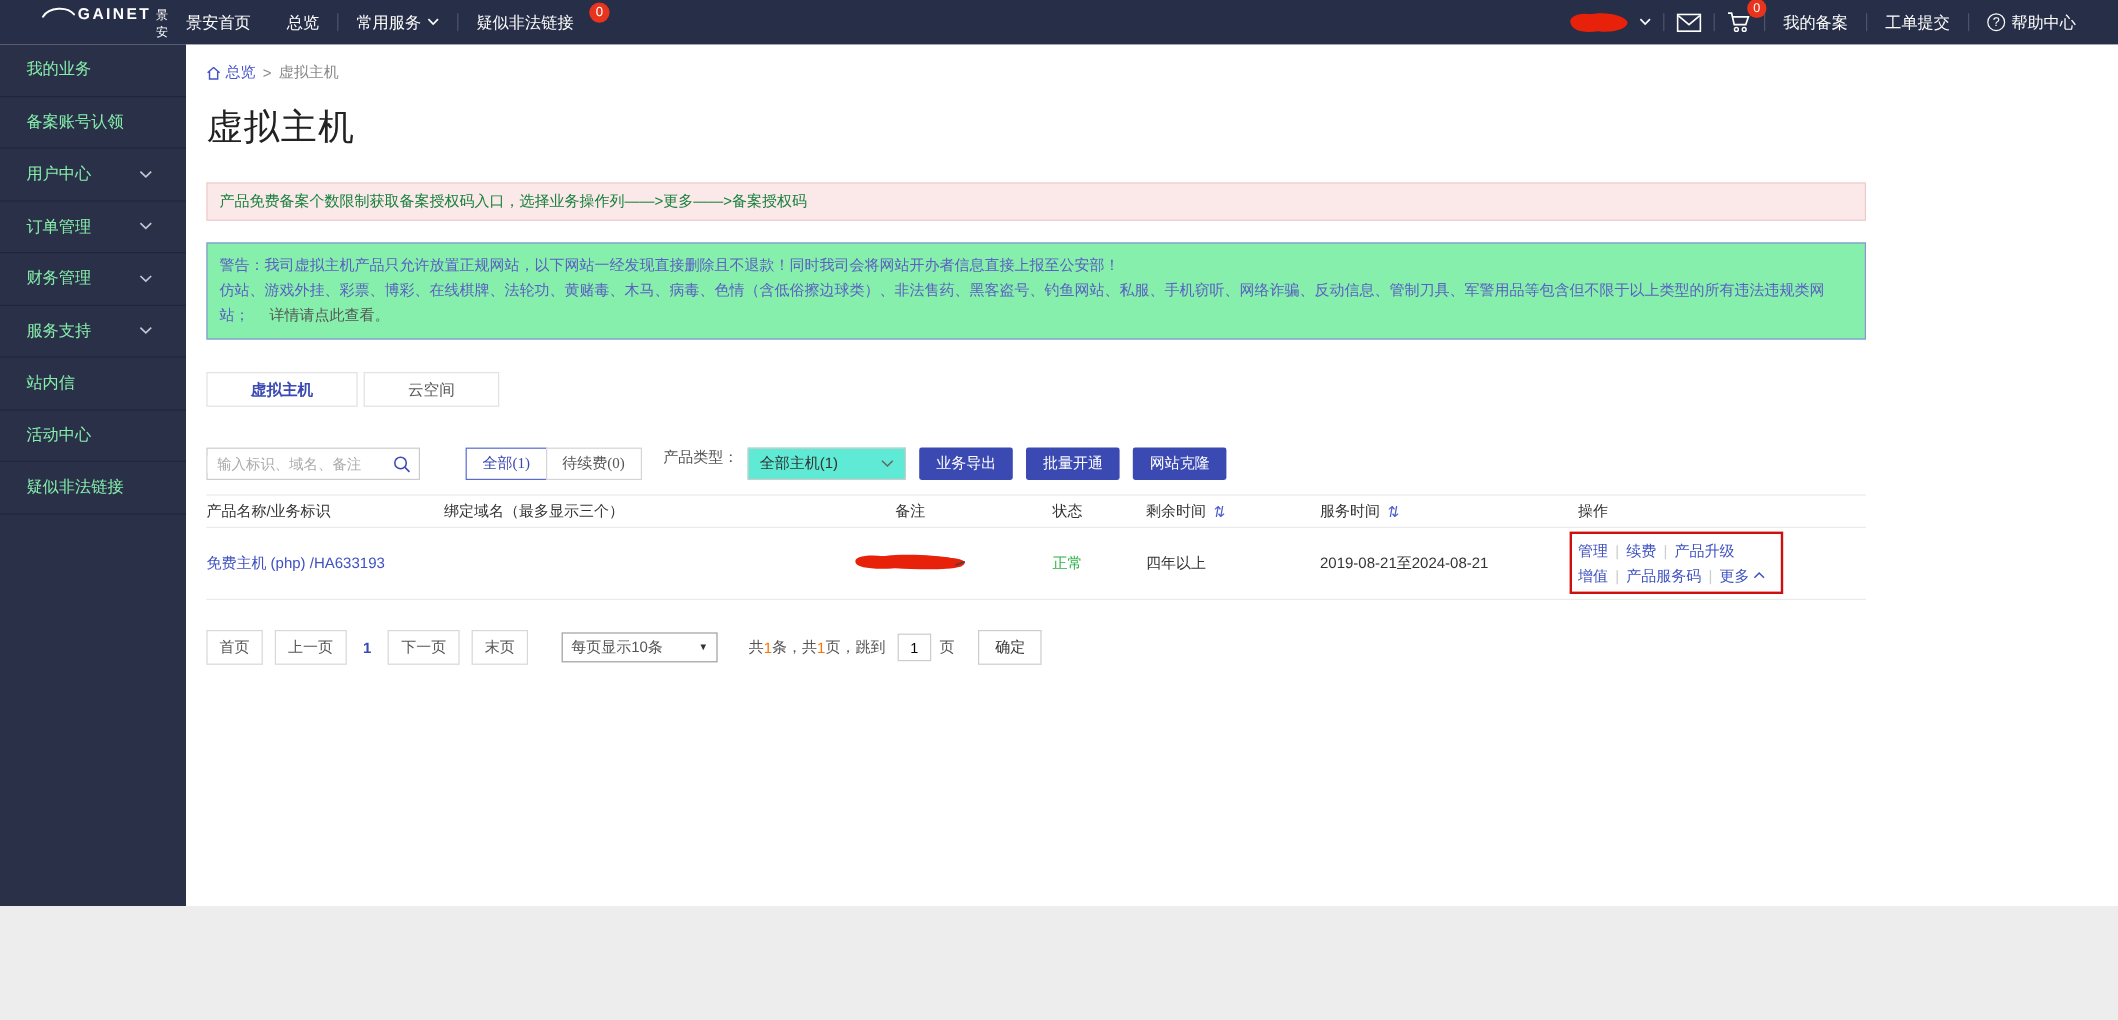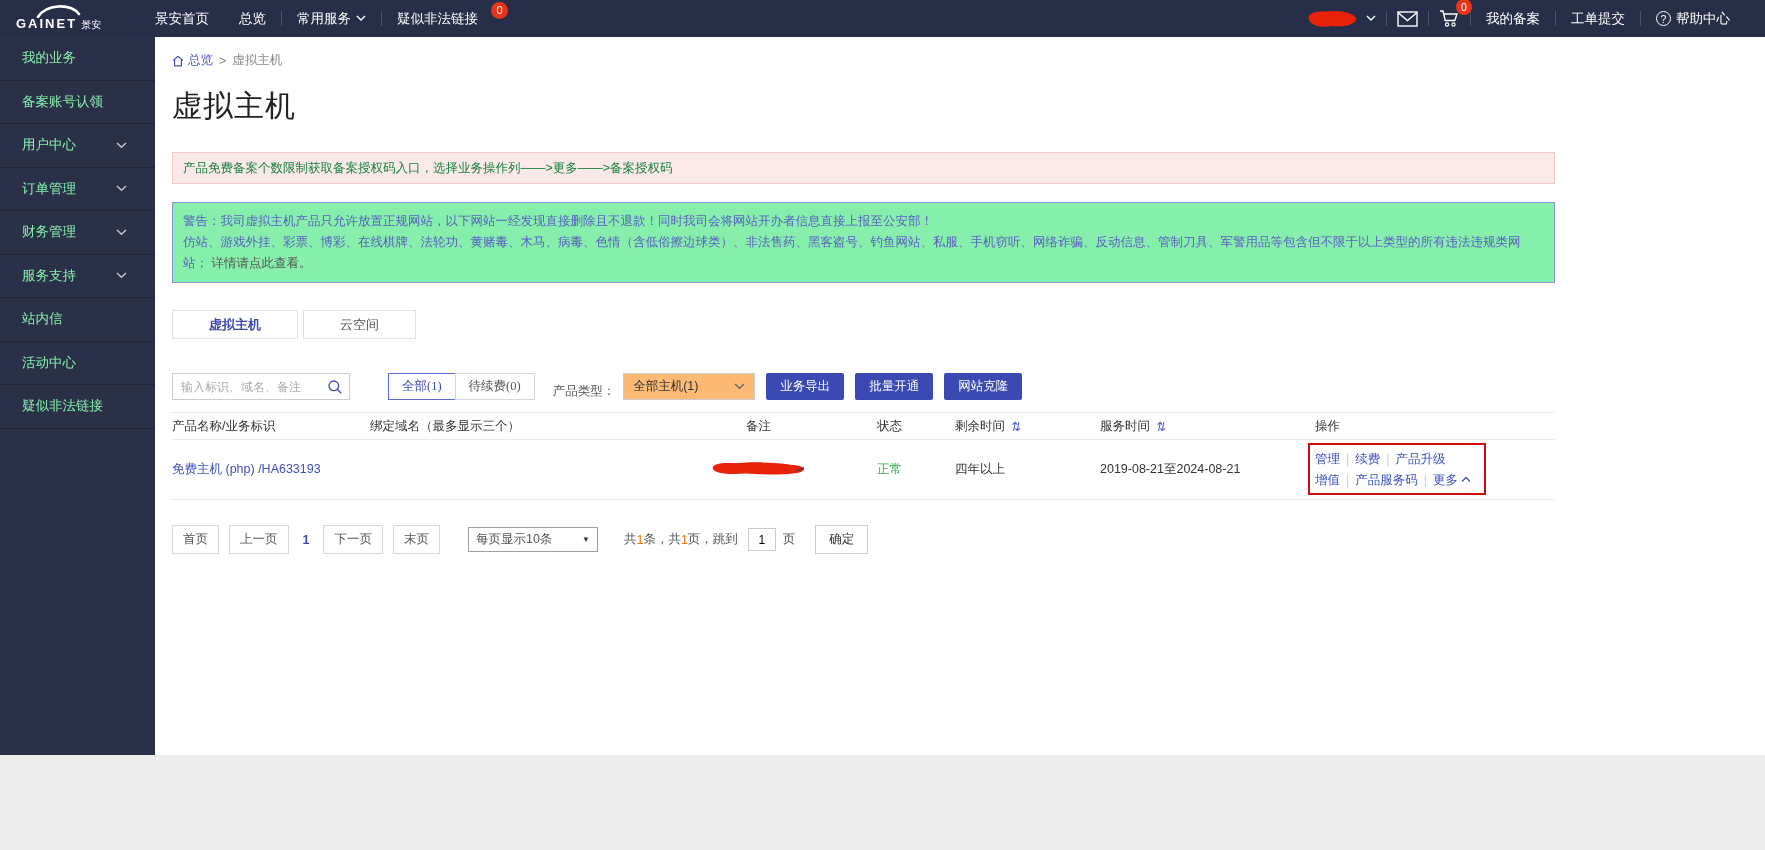--- a/index.html
+++ b/index.html
@@ -4,21 +4,21 @@
 <style>
   * { box-sizing: border-box; margin: 0; padding: 0; }
   html,body { width:1765px; height:850px; }
   body {
     font-family: "Liberation Sans", "DejaVu Sans", sans-serif;
     background:#ededee; position:relative; overflow:hidden; color:#333;
   }
   
   .topnav { position:absolute; top:0; left:0; width:1765px; height:37px;
     background:#272e47; display:flex; align-items:center; color:#fff; z-index:10; }
-  .logo { width:140px; padding-left:16px; display:flex; flex-direction:column; cursor:pointer; }
+  .logo { width:140px; padding-left:16px; display:flex; flex-direction:row; cursor:pointer; }
   .logo-arc { margin-left:16px; margin-bottom:-2px; }
   .logo-row { display:flex; align-items:baseline; gap:4px; }
   .logo-brand { font-size:13px; font-weight:bold; letter-spacing:2px; }
   .logo-cn { font-size:10px; }
   .nav-item { position:relative; padding:0 15px; font-size:13.5px; height:37px;
     line-height:37px; cursor:pointer; display:flex; align-items:center; gap:5px; white-space:nowrap; }
   .nav-divider { width:1px; height:15px; background:rgba(255,255,255,0.18); }
   .badge { position:absolute; top:1px; right:-6px; min-width:17px; height:17px;
     background:#e8341c; color:#fff; border-radius:9px; font-size:11px;
     line-height:17px; text-align:center; padding:0 3px; }
@@ -38,42 +38,42 @@
   
   .content { position:absolute; top:37px; left:155px; width:1610px; height:718px; background:#fff; }
   .page-inner { width:1383px; margin-left:17px; }
   .breadcrumb { padding-top:15px; display:flex; align-items:center; gap:6px; font-size:12.5px; color:#888; }
   .crumb-home { color:#4553c8; display:flex; align-items:center; gap:4px; cursor:pointer; }
   .page-title { margin-top:17px; font-size:30px; color:#222; font-weight:500; letter-spacing:1px; }
   .notice-pink { margin-top:25px; height:32px; line-height:30px; background:#fbe8e8;
     border:1px solid #f0caca; color:#15803d; font-size:12.5px; padding-left:10px; }
   .notice-warning { margin-top:18px; background:#86efac; border:1px solid #8a93d8;
     padding:8px 10px; color:#5a60c3; font-size:12.5px; line-height:21px; }
-  .warn-link { color:#555; cursor:pointer; }
+  .warn-link { color:#555; cursor:pointer;margin-left:13px; }
   
   .tabs { margin-top:27px; display:flex; }
   .tab { height:29px; line-height:27px; padding:0 36px; border:1px solid #e2e2e2;
     background:#fff; font-size:13px; color:#555; cursor:pointer; margin-right:5px; }
   .tab.active { color:#3b4ab3; font-weight:bold; }
   
-  .filterbar { margin-top:34px; display:flex; align-items:flex-end; }
+  .filterbar { margin-top:34px; display:flex; align-items:flex-start; }
   .search-box { width:178px; height:27px; border:1px solid #ccc; position:relative;
     display:flex; align-items:center; }
   .search-box input { border:none; outline:none; width:146px; font-size:12px; padding:0 8px;
     color:#333; font-family:inherit; }
   .search-box input::placeholder { color:#aaa; }
   .search-icon { position:absolute; right:6px; top:5px; cursor:pointer; }
   .toggle-btn { height:27px; line-height:25px; padding:0 13px; font-size:12.5px;
     border:1px solid #d5d5d5; color:#555; cursor:pointer; background:#fff; margin-left:38px;font-family:Liberation Serif, serif; }
   .toggle-btn.selected { border:1px solid #5a6ad0; color:#3b4ab3; }
   .toggle-btn + .toggle-btn { margin-left:-1px; }
   .type-label { font-size:12.5px; color:#555; margin:0 8px 0 18px; }
   .type-select { width:132px; height:27px; border:1px solid #ccc; display:flex;
     align-items:center; justify-content:space-between; padding:0 9px; font-size:12.5px;
-    color:#333; cursor:pointer; background:#fdba74; }
+    color:#333; cursor:pointer; background:#5eead4; }
   .blue-btn { height:27px; line-height:27px; padding:0 14px; background:#3b4ab3; color:#fff;
     font-size:12.5px; margin-left:11px; border-radius:2px; cursor:pointer; border:none;
     font-family:inherit; }
   
   .table { margin-top:12px; width:1383px; font-size:12.5px; }
   .t-header { display:flex; height:28px; align-items:center; border-top:1px solid #ebebeb;
     border-bottom:1px solid #ebebeb; color:#333; }
   .t-row { display:flex; height:60px; align-items:center; border-bottom:1px solid #ebebeb; }
   .c1{width:198px;} .c2{width:270px;} .c3{width:237px; text-align:center;}
   .c4{width:78px;} .c5{width:145px;} .c6{width:195px;} .c7{width:260px; padding-left:20px;}

